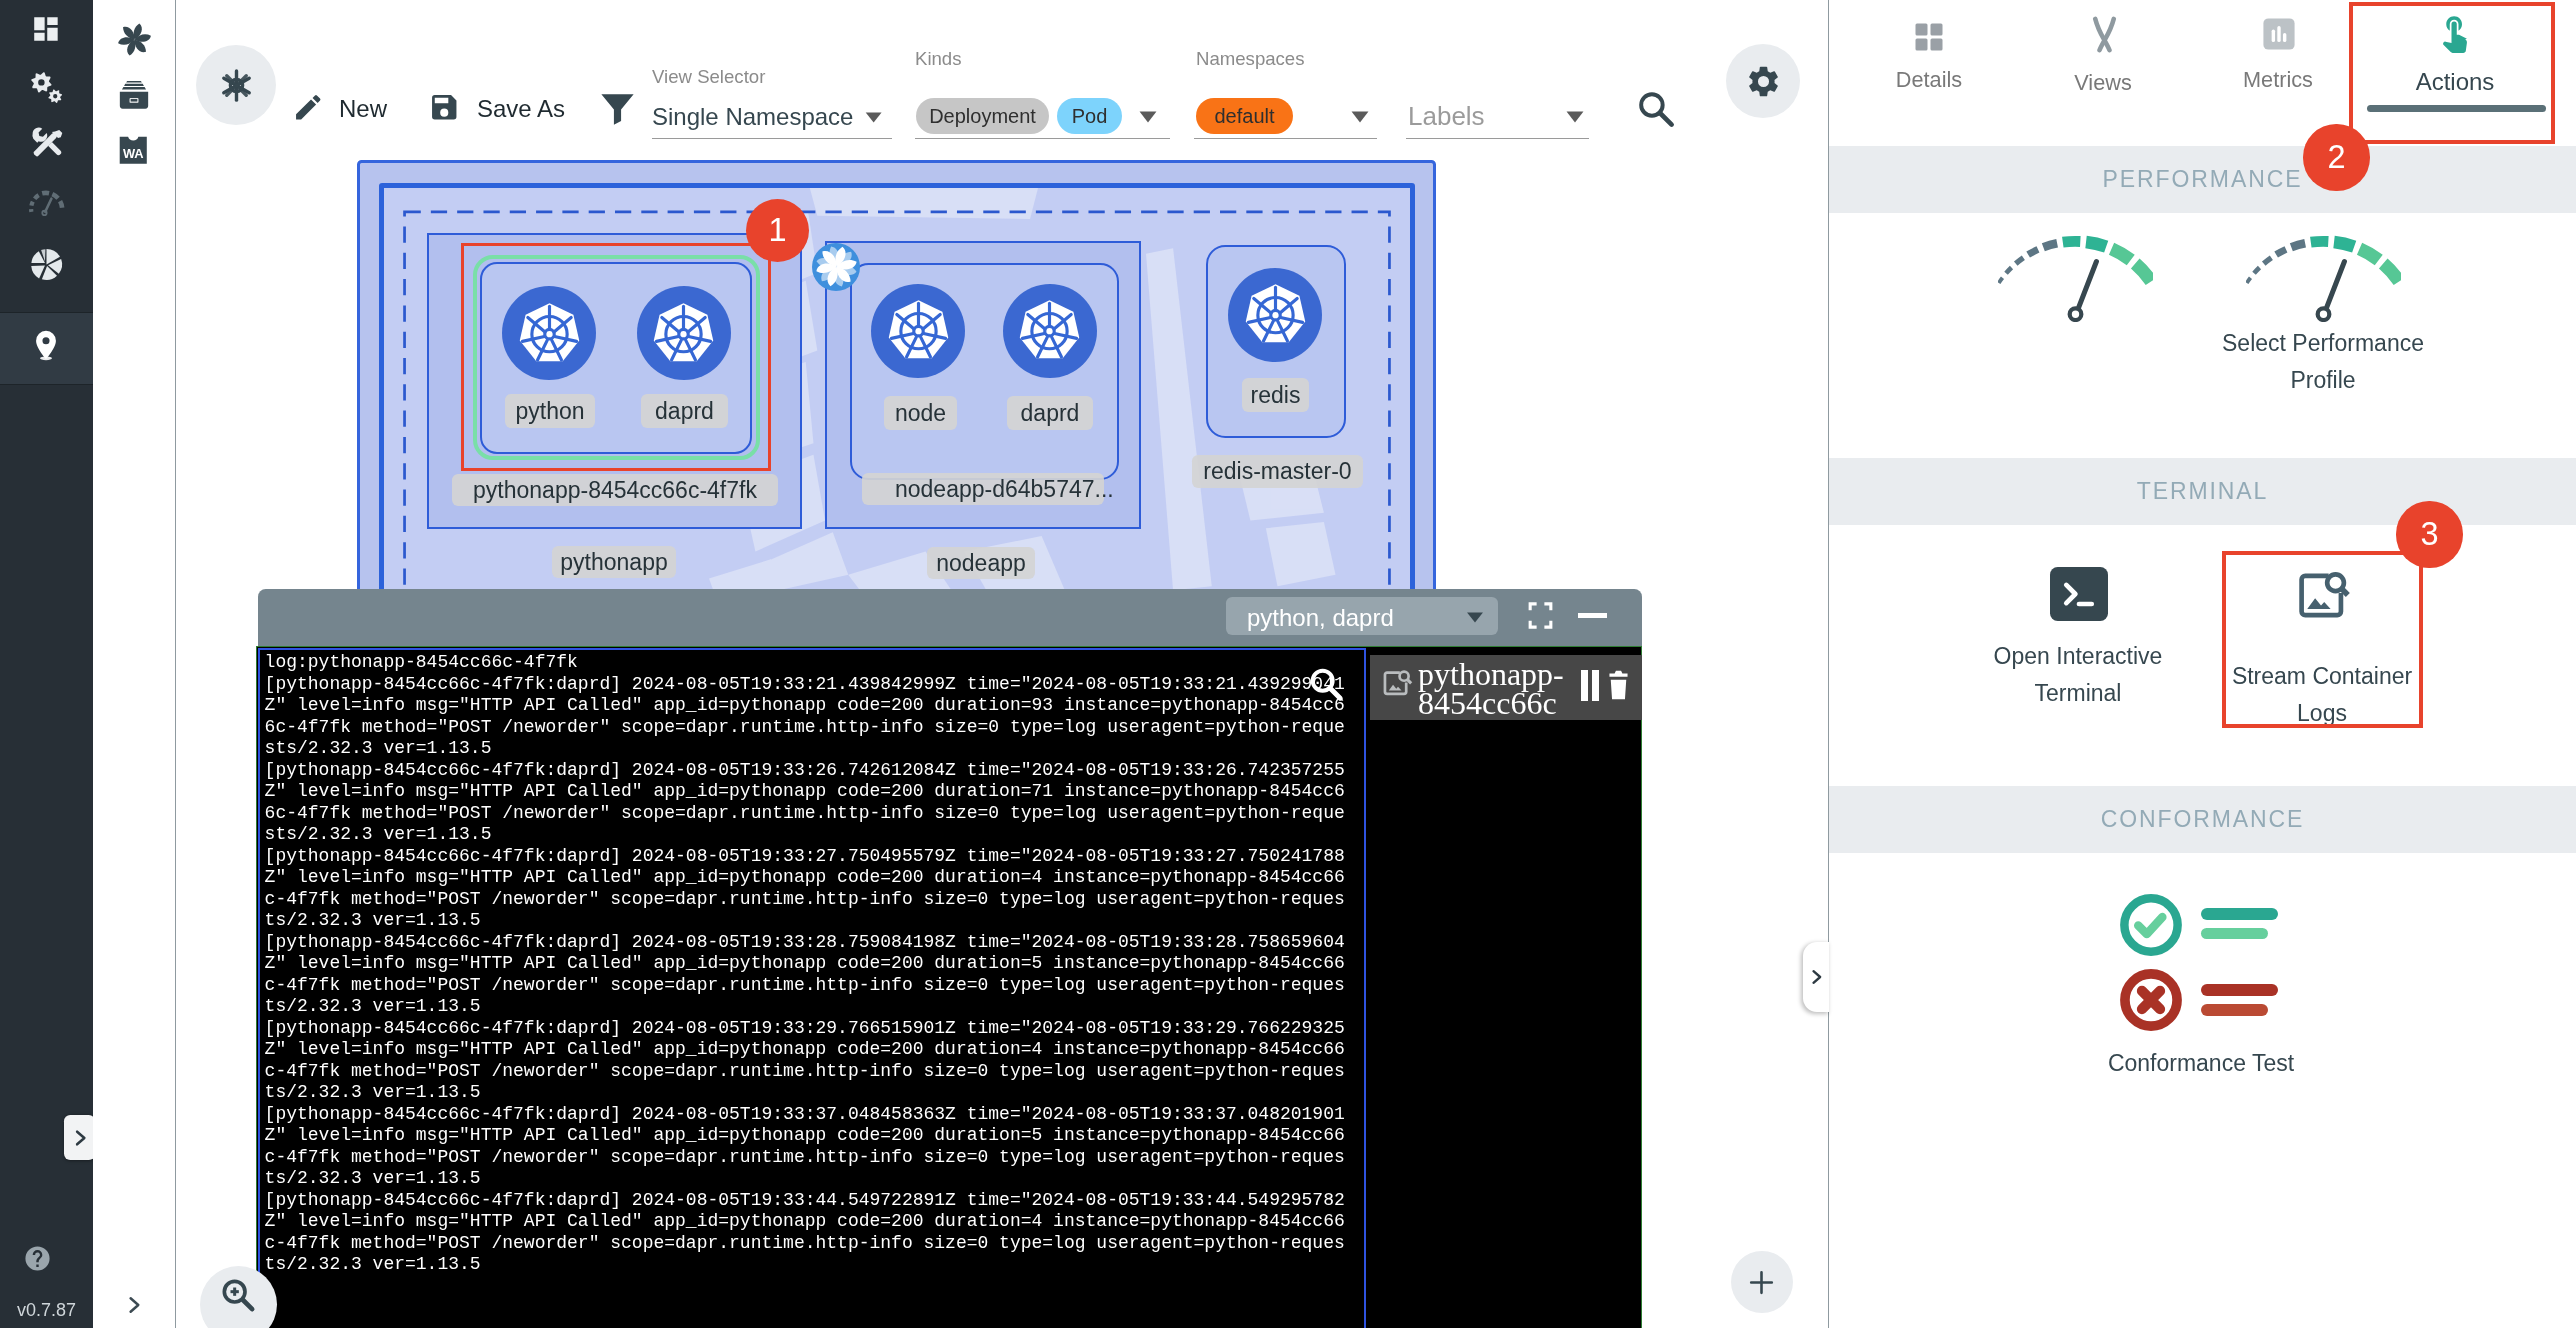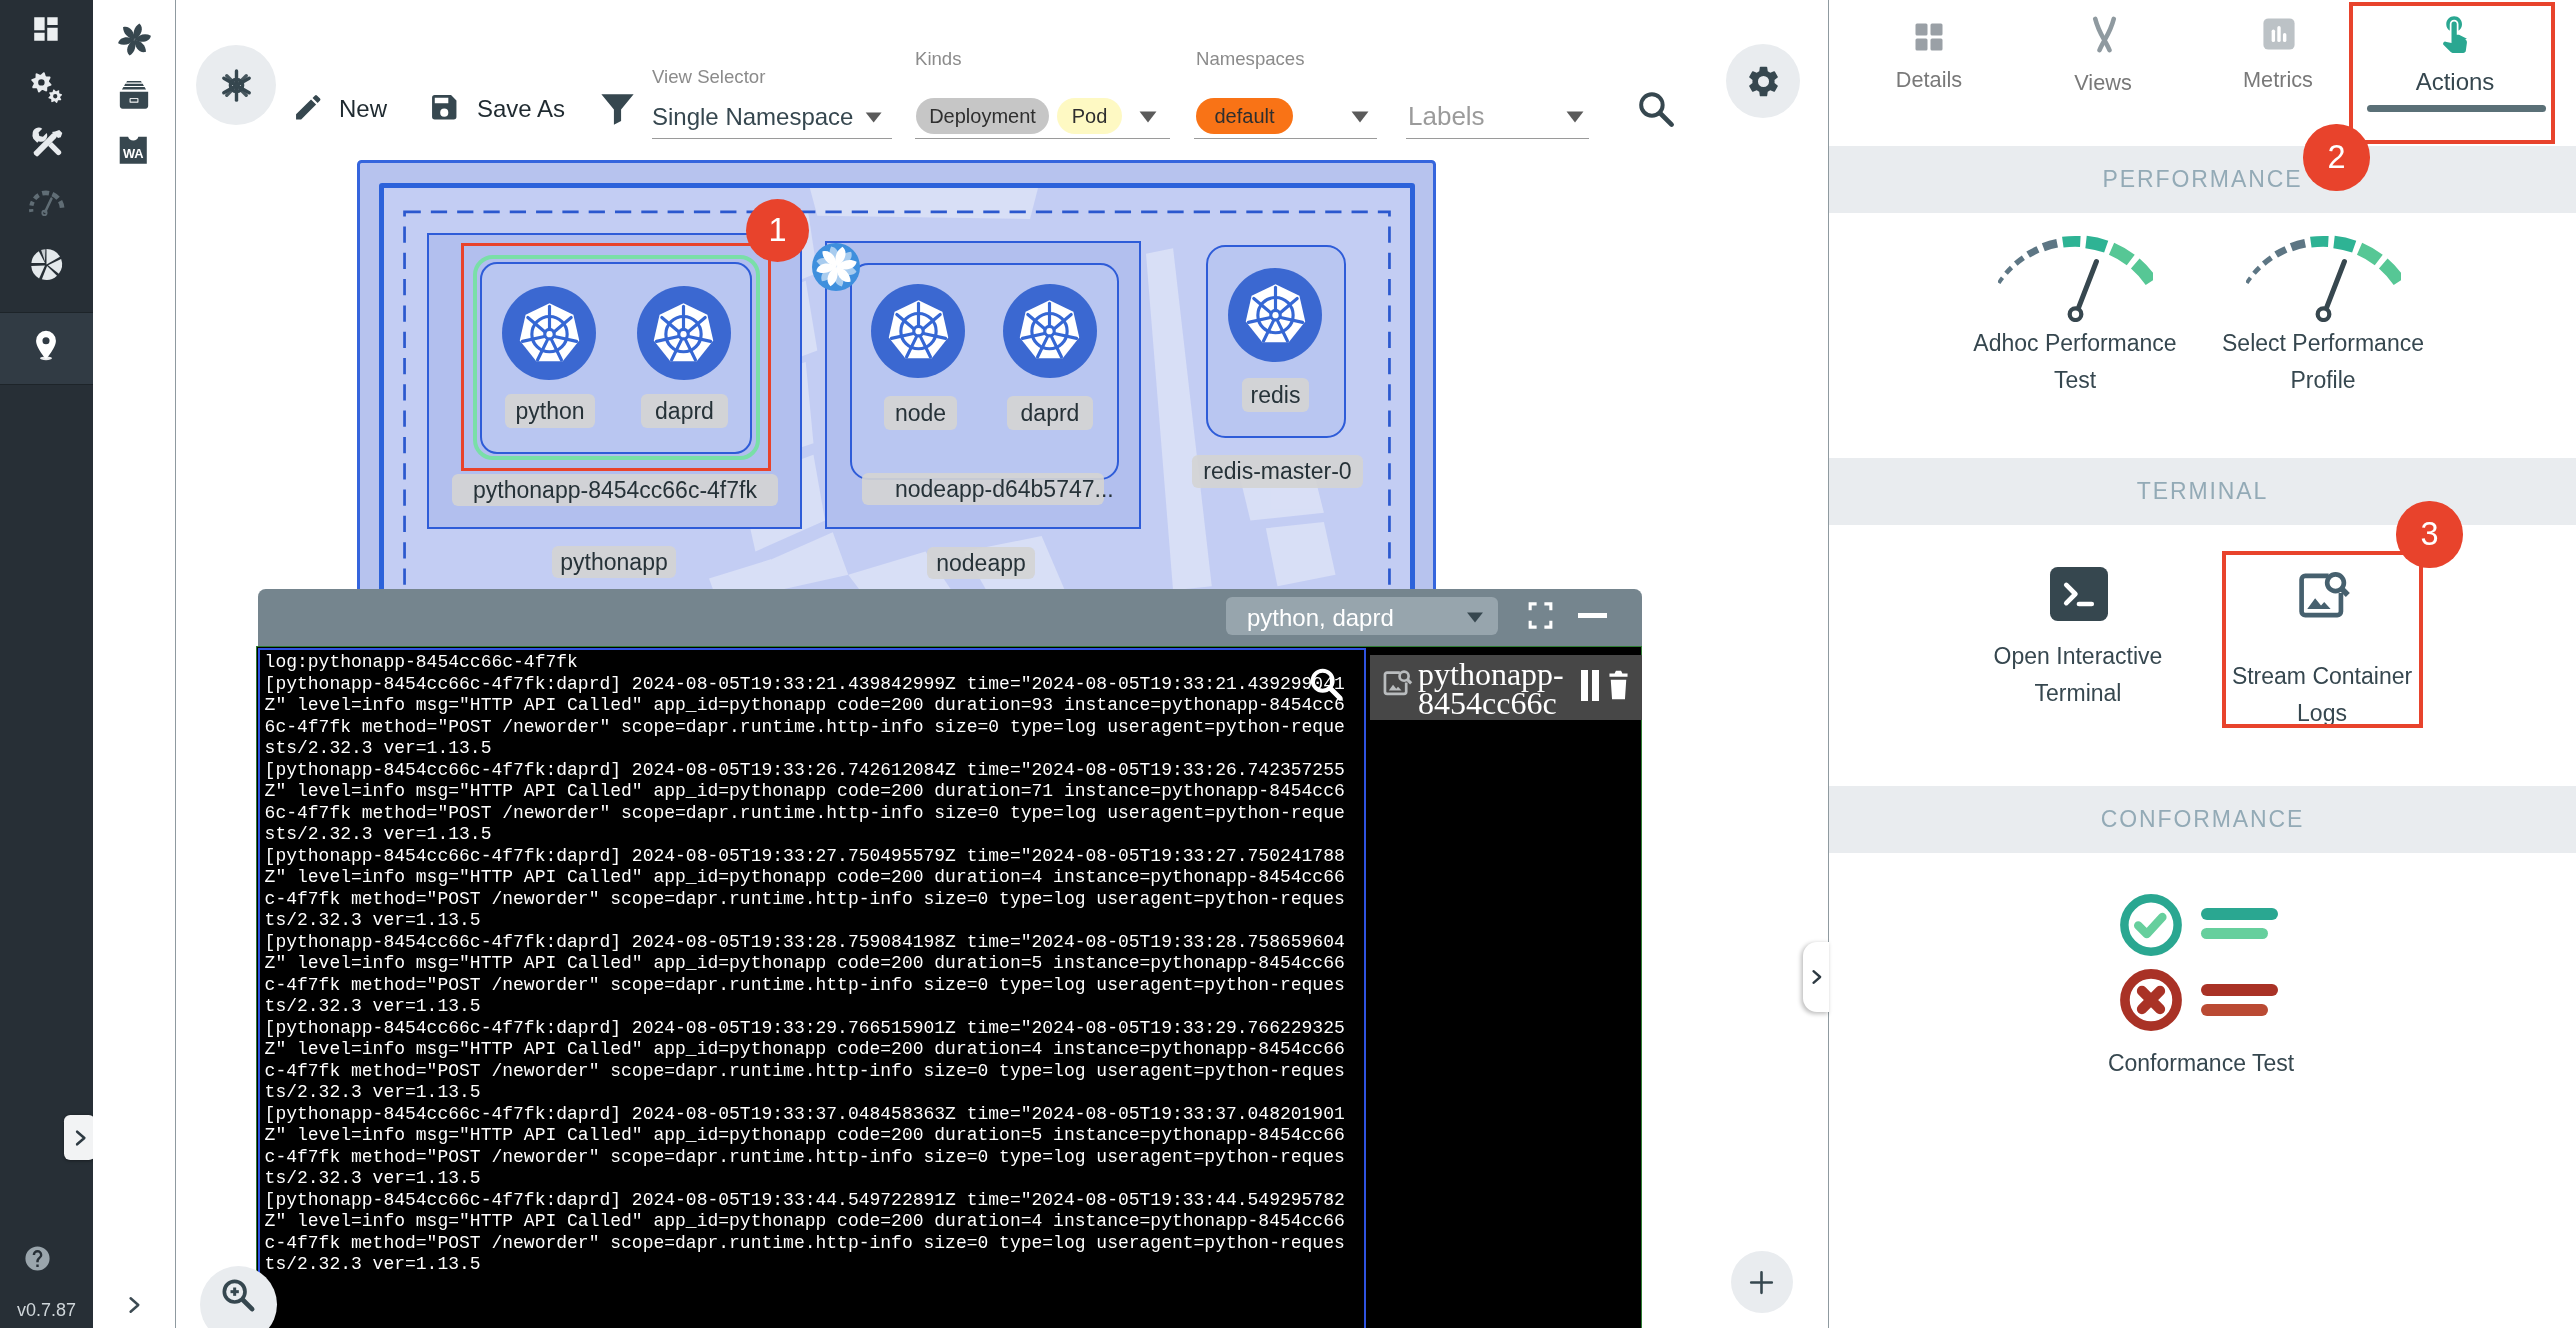--- a/index.html
+++ b/index.html
@@ -164,21 +164,21 @@
 
 <div class="a" style="left:652px;top:66px;font-size:18.6px;color:#8b8b8b;">View Selector</div>
 <div class="a" style="left:652px;top:103px;font-size:24px;color:#36474f;">Single Namespace</div>
 <svg class="a" style="left:864px;top:111px" width="19.3" height="13" viewBox="0 0 26 18">
       <path fill="#5b5b5b" d="M2 2h22l-11 14z"></path>
     </svg>
 <div class="a" style="left:652px;top:138px;width:240px;height:0.8px;background:#9a9a9a;"></div>
 
 <div class="a" style="left:915px;top:48px;font-size:18.6px;color:#8b8b8b;">Kinds</div>
 <div class="a" style="left:916px;top:98px;width:133px;height:36px;background:#c6c6c6;border-radius:18.6px;color:#2f2f2f;font-size:20px;text-align:center;line-height:36px;">Deployment</div>
-<div class="a" style="left:1057px;top:98px;width:65px;height:36px;background:#fef9c3;border-radius:18.6px;color:#2f2f2f;font-size:20px;text-align:center;line-height:36px;">Pod</div>
+<div class="a" style="left:1057px;top:98px;width:65px;height:36px;background:#7dd3fc;border-radius:18.6px;color:#2f2f2f;font-size:20px;text-align:center;line-height:36px;">Pod</div>
 <svg class="a" style="left:1138px;top:110px" width="20" height="14" viewBox="0 0 26 18">
       <path fill="#5b5b5b" d="M2 2h22l-11 14z"></path>
     </svg>
 <div class="a" style="left:915px;top:138px;width:255px;height:0.8px;background:#9a9a9a;"></div>
 
 <div class="a" style="left:1196px;top:48px;font-size:18.6px;color:#8b8b8b;">Namespaces</div>
 <div class="a" style="left:1196px;top:98px;width:97px;height:36px;background:#f97316;border-radius:18.6px;color:#2f2f2f;font-size:20px;text-align:center;line-height:36px;">default</div>
 <svg class="a" style="left:1350px;top:110px" width="20" height="14" viewBox="0 0 26 18">
       <path fill="#5b5b5b" d="M2 2h22l-11 14z"></path>
     </svg>
@@ -398,21 +398,20 @@
 <div class="a" style="left:2349px;top:2.3px;width:206px;height:142px;border:4.6px solid #e8432c;"></div>
 <div class="a" style="left:2303px;top:124px;width:67px;height:67px;border-radius:33px;background:#e8432c;color:#fff;font-size:32.5px;text-align:center;line-height:67px;z-index:6;">2</div>
 <div class="secbar" style="top:146px;">PERFORMANCE</div>
 
 <svg class="a" style="left:1998px;top:232px" width="155" height="90" viewBox="0 0 200 116">
       <use href="#gaugeicon"></use>
     </svg>
 <svg class="a" style="left:2246px;top:232px" width="155" height="90" viewBox="0 0 200 116">
       <use href="#gaugeicon"></use>
     </svg>
-<div class="actlbl" style="left:1959px;top:325px;width:232px;">Adhoc Performance<br>Test</div>
 <div class="actlbl" style="left:2207px;top:325px;width:232px;">Select Performance<br>Profile</div>
 <div class="secbar" style="top:458px;">TERMINAL</div>
 
 <div class="a" style="left:2050px;top:567px;width:58px;height:54px;background:#36474f;border-radius:7.7px;"></div>
 <svg class="a" style="left:2057px;top:574px" width="44" height="40" viewBox="0 0 24 22">
       <path d="M5 6l5 5-5 5" fill="none" stroke="#fff" stroke-width="2.6" stroke-linecap="round" stroke-linejoin="round"></path>
       <line x1="12" y1="16.5" x2="19" y2="16.5" stroke="#fff" stroke-width="2.6" stroke-linecap="round"></line>
     </svg>
 <div class="actlbl" style="left:1962px;top:638px;width:232px;">Open Interactive<br>Terminal</div>
 

